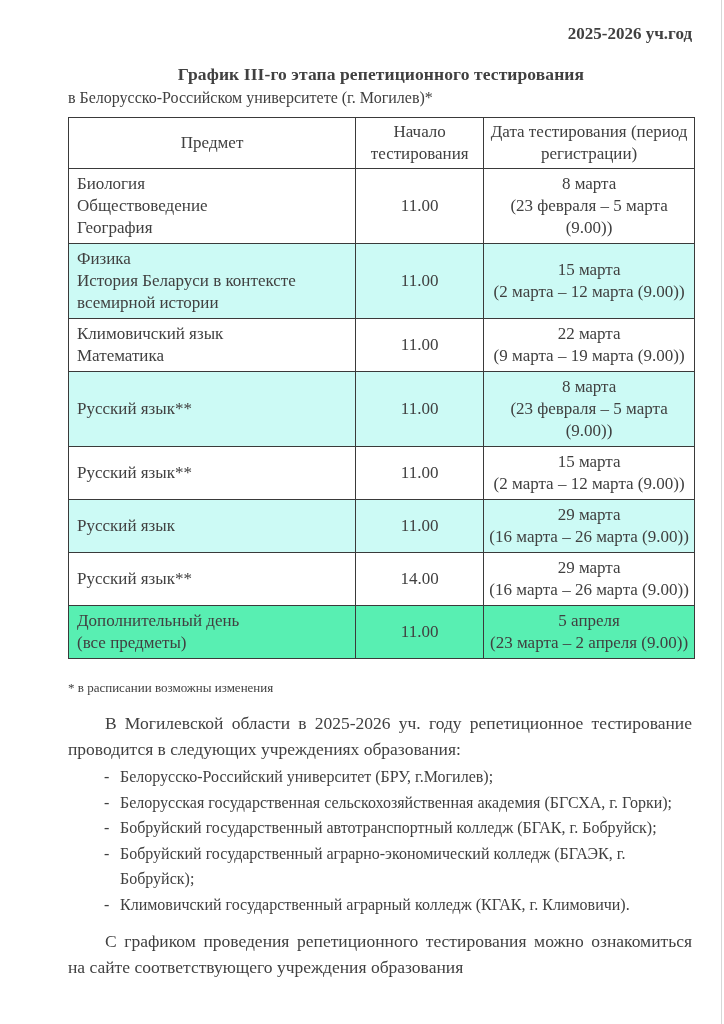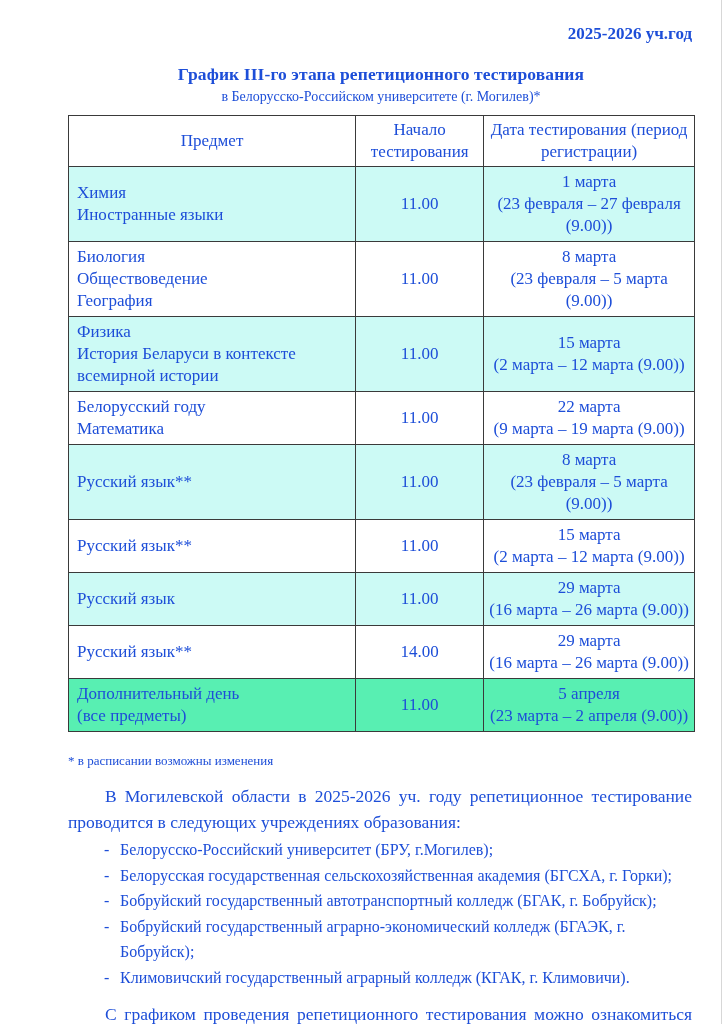--- a/index.html
+++ b/index.html
@@ -1,38 +1,38 @@
 <!DOCTYPE html>
 <html><head>
 <meta charset="utf-8">
 <style>
   * { box-sizing: border-box; }
   html, body { margin: 0; padding: 0; background: #ffffff; }
   .page {
     width: 724px; height: 1024px;
     background: #ffffff;
     font-family: "Liberation Serif", "DejaVu Serif", serif;
-    color: #1d4ed8;
+    color: #404040;
     padding: 24px 30px 0 68px;
     position: relative;
     overflow: hidden;
   }
   .page::after { 
     content: ""; position: absolute; top: 0; right: 2px; bottom: 0;
     width: 1px; background: #d7d7d7;
   }
   .year {
     text-align: right; font-weight: bold; font-size: 17px; padding-right: 2px;
   }
   .title {
     text-align: center; font-weight: bold; font-size: 17.5px; margin-top: 20px;
     letter-spacing: 0.1px;
   }
   .subtitle {
-    text-align: center; font-size: 14px; margin-top: 4px;
+    font-size: 16px; margin-top: 4px;
   }
   table.schedule {
     border-collapse: collapse; table-layout: fixed;
     width: 627px; margin-top: 10px;
   }
   table.schedule th, table.schedule td {
     border: 1px solid #3a3a3a;
     font-size: 17px; line-height: 22px;
     vertical-align: middle;
   }
@@ -71,31 +71,20 @@
 
   <table class="schedule">
     <thead>
       <tr>
         <th class="c1">Предмет</th>
         <th class="c2">Начало тестирования</th>
         <th class="c3">Дата тестирования (период регистрации)</th>
       </tr>
     </thead>
     <tbody>
-        <tr style="background: rgb(204, 250, 245);">
-          <td class="c-subject">
-            <div>Химия</div>
-            <div>Иностранные языки</div>
-          </td>
-          <td class="c-time">11.00</td>
-          <td class="c-date">
-            <div>1 марта</div>
-            <div>(23 февраля – 27 февраля (9.00))</div>
-          </td>
-        </tr>
         <tr style="background: rgb(255, 255, 255);">
           <td class="c-subject">
             <div>Биология</div>
             <div>Обществоведение</div>
             <div>География</div>
           </td>
           <td class="c-time">11.00</td>
           <td class="c-date">
             <div>8 марта</div>
             <div>(23 февраля – 5 марта (9.00))</div>
@@ -107,21 +96,21 @@
             <div>История Беларуси в контексте всемирной истории</div>
           </td>
           <td class="c-time">11.00</td>
           <td class="c-date">
             <div>15 марта</div>
             <div>(2 марта – 12 марта (9.00))</div>
           </td>
         </tr>
         <tr style="background: rgb(255, 255, 255);">
           <td class="c-subject">
-            <div>Белорусский году</div>
+            <div>Климовичский язык</div>
             <div>Математика</div>
           </td>
           <td class="c-time">11.00</td>
           <td class="c-date">
             <div>22 марта</div>
             <div>(9 марта – 19 марта (9.00))</div>
           </td>
         </tr>
         <tr style="background: rgb(204, 250, 245);">
           <td class="c-subject">

